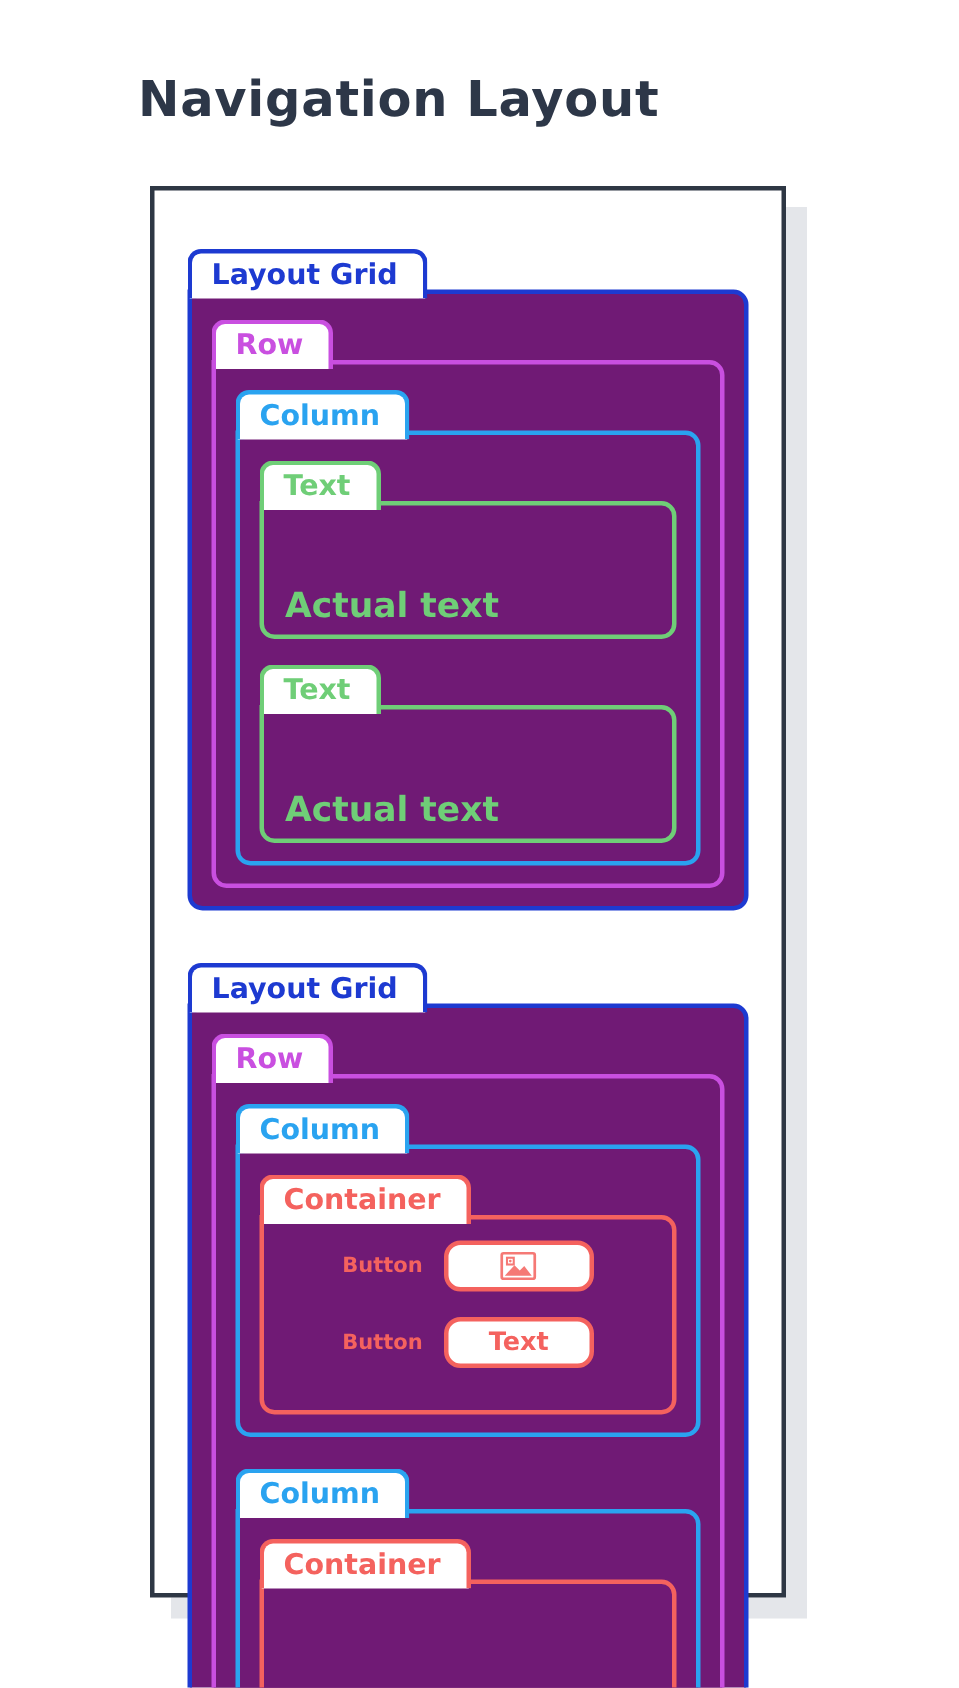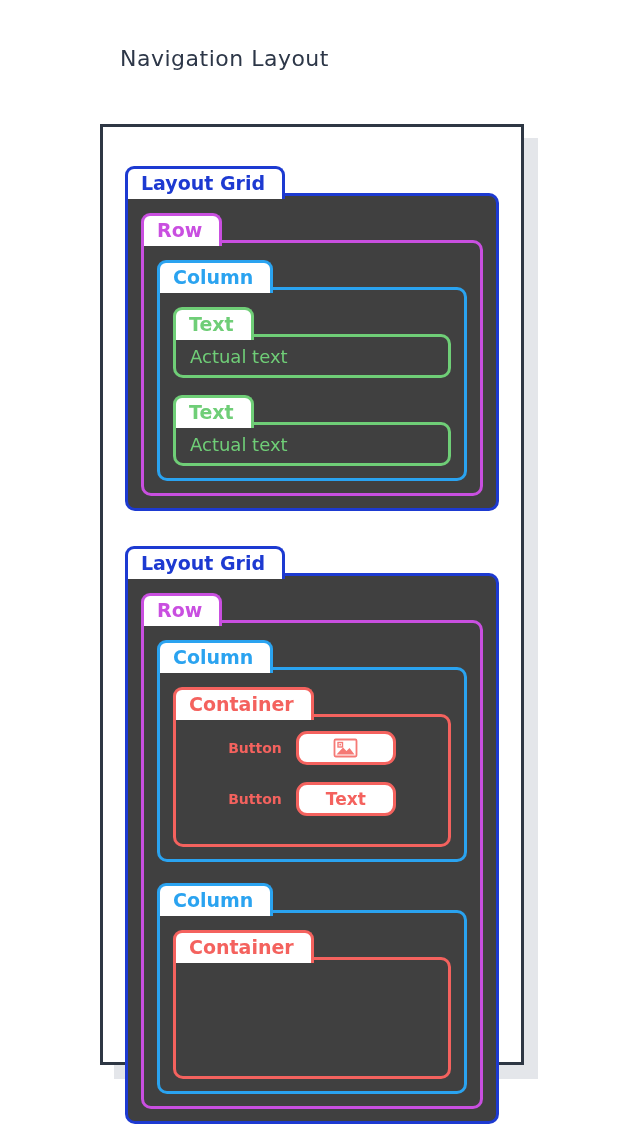--- a/index.html
+++ b/index.html
@@ -12,24 +12,24 @@
     --layout-grid: #1d3ad1;
     --row: #c94fe0;
     --column: #2aa3f0;
     --text: #6fce77;
     --container: #f4625e;
     --title: #2d3748;
   }
 
   .page-title {
     position: absolute;
-    left: 120px;
+    left: 92px;
     top: 46px;
-    font-size: 22px;
-    font-weight: 400;
+    font-size: 33px;
+    font-weight: 700;
     letter-spacing: 0.5px;
     color: var(--title);
   }
 
   .frame {
     position: absolute;
     left: 100px;
     top: 124px;
     width: 424px;
     height: 941px;
@@ -38,21 +38,21 @@
     box-shadow: 14px 14px 0 0 var(--shadow);
     padding: 22px 22px 0 22px;
   }
 
   
   .tabbox {
     position: relative;
     border: 3px solid;
     border-radius: 10px;
     border-top-left-radius: 0;
-    background: #404040;
+    background: #701a75;
     padding: 0 13px 12px 13px;
     margin-top: 44px;
   }
   .tab {
     position: absolute;
     bottom: 100%;
     left: -3px;
     margin-bottom: -3px;
     height: 33px;
     display: flex;
@@ -74,22 +74,23 @@
   .c-container { border-color: var(--container);   color: var(--container); }
 
   .grid2 { margin-top: 62px; }
   .col2  { margin-top: 48px; }
 
   .text-body {
     height: 38px;
     display: flex;
     align-items: center;
     padding-left: 1px;
-    font-size: 18px;
-    font-weight: 400;
+    font-size: 23px;
+    font-weight: 700;
+    margin-top: 48px;
   }
   .tabbox.c-text { padding: 0 13px 0 13px; }
 
   .container-body1 { padding: 14px 0 16px 0; }
   .container-body2 { min-height: 104px; }
 
   .btn-row {
     display: flex;
     align-items: center;
     justify-content: center;

